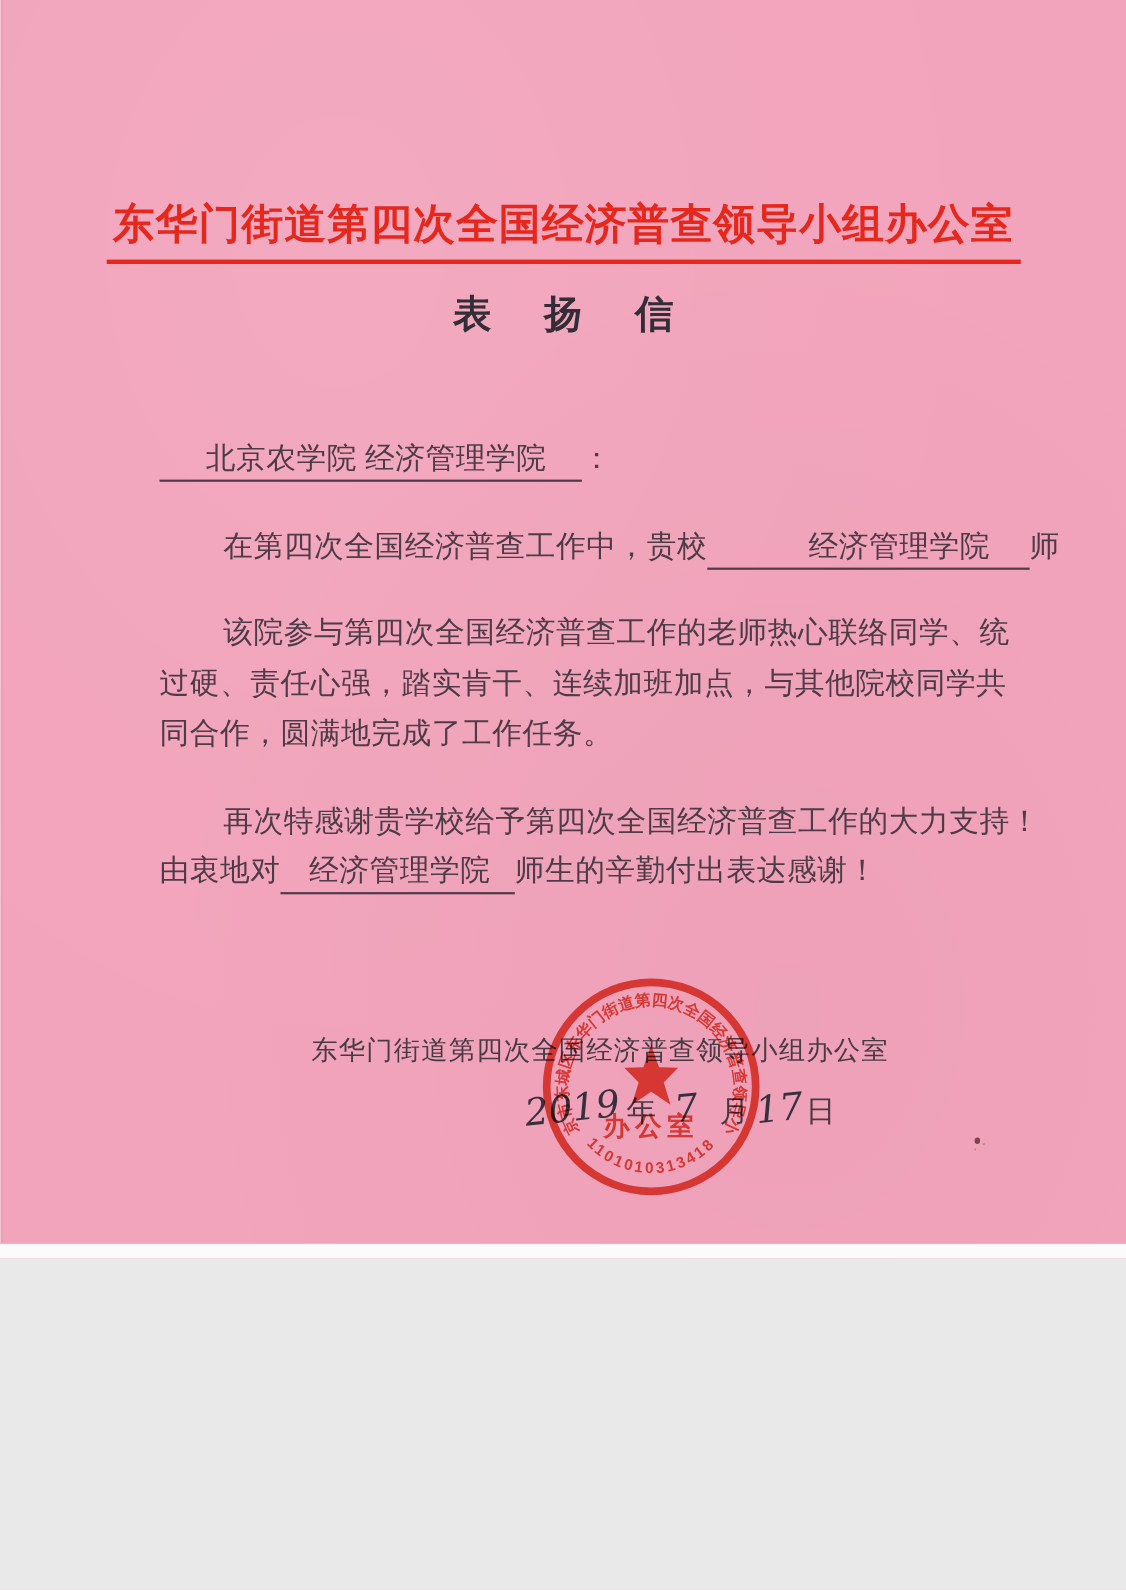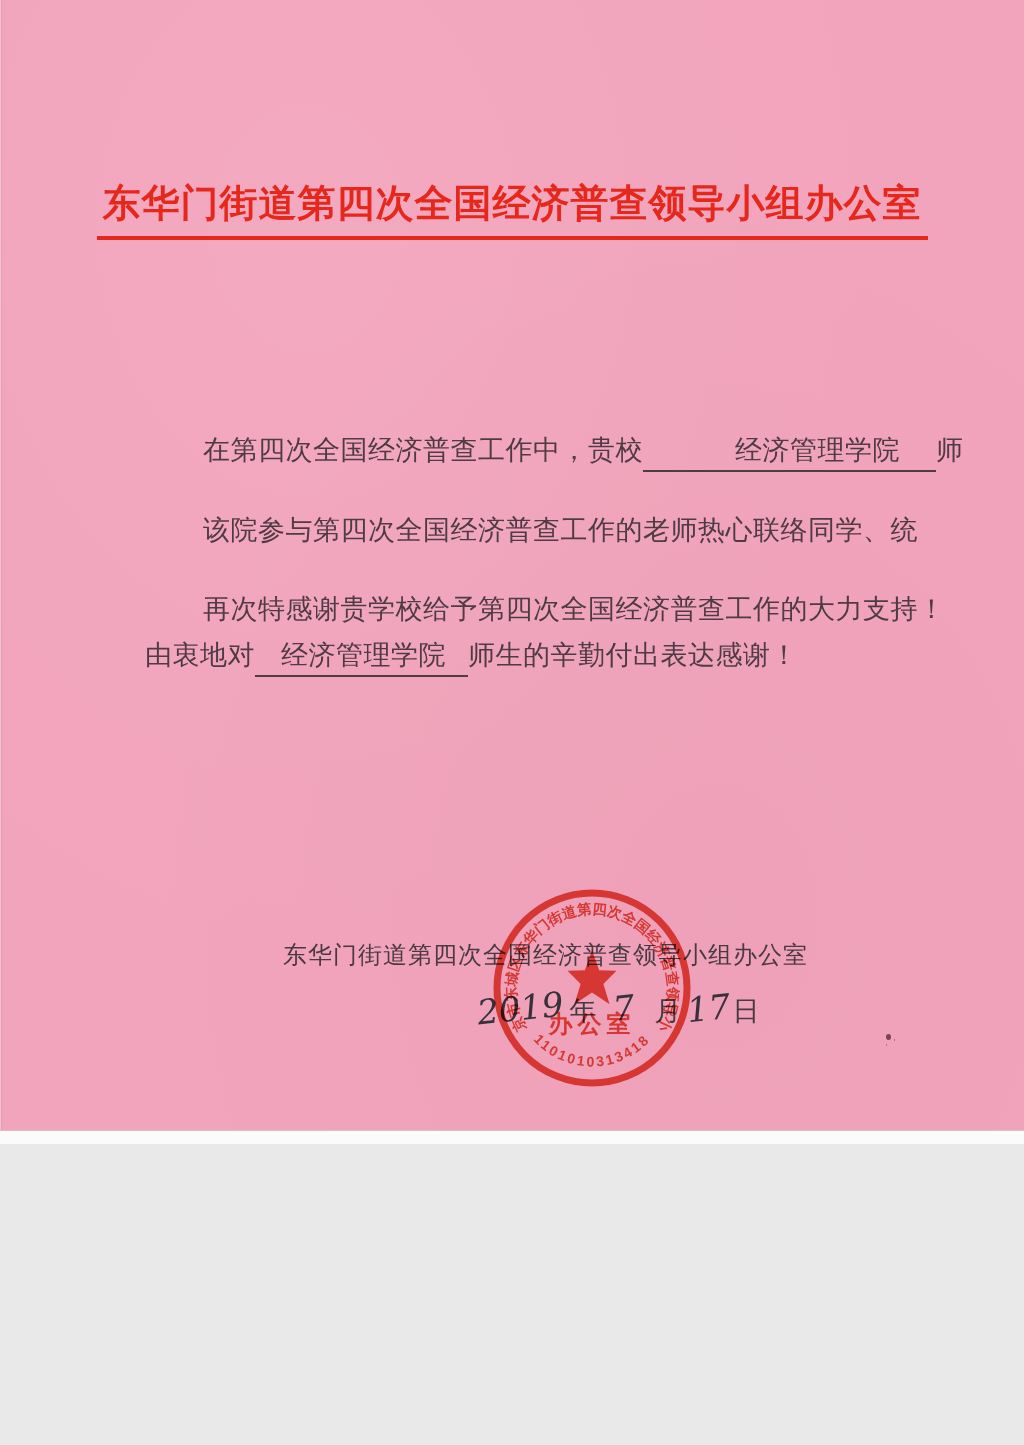--- a/index.html
+++ b/index.html
@@ -79,26 +79,30 @@
 </style>
 </head>
 <body>
 
 <div class="page">
 
   <div class="org-title">
     <span>东华门街道第四次全国经济普查领导小组办公室</span>
   </div>
 
+  <div class="letter-title">表 扬 信</div>
 
   <div class="letter-body">
+    <div class="bline"><span class="blank salutation-blank">北京农学院 经济管理学院</span><span>：</span></div>
 
     <div class="bline indent"><span>在第四次全国经济普查工作中，贵校</span><span class="blank p1-blank">经济管理学院</span><span>师</span></div>
 
     <div class="bline indent">该院参与第四次全国经济普查工作的老师热心联络同学、统</div>
+    <div class="bline">过硬、责任心强，踏实肯干、连续加班加点，与其他院校同学共</div>
+    <div class="bline">同合作，圆满地完成了工作任务。</div>
     <div class="bline indent">再次特感谢贵学校给予第四次全国经济普查工作的大力支持！</div>
 
     <div class="bline"><span>由衷地对</span><span class="blank p3-blank">经济管理学院</span><span>师生的辛勤付出表达感谢！</span></div>
   </div>
 
   <div class="signature">东华门街道第四次全国经济普查领导小组办公室</div>
 
   <div class="dateline">
     <span class="hw year">2019</span><span class="lbl year-lbl">年</span><span class="hw month">7</span><span class="lbl month-lbl">月</span><span class="hw day">17</span><span class="lbl">日</span>
   </div>

